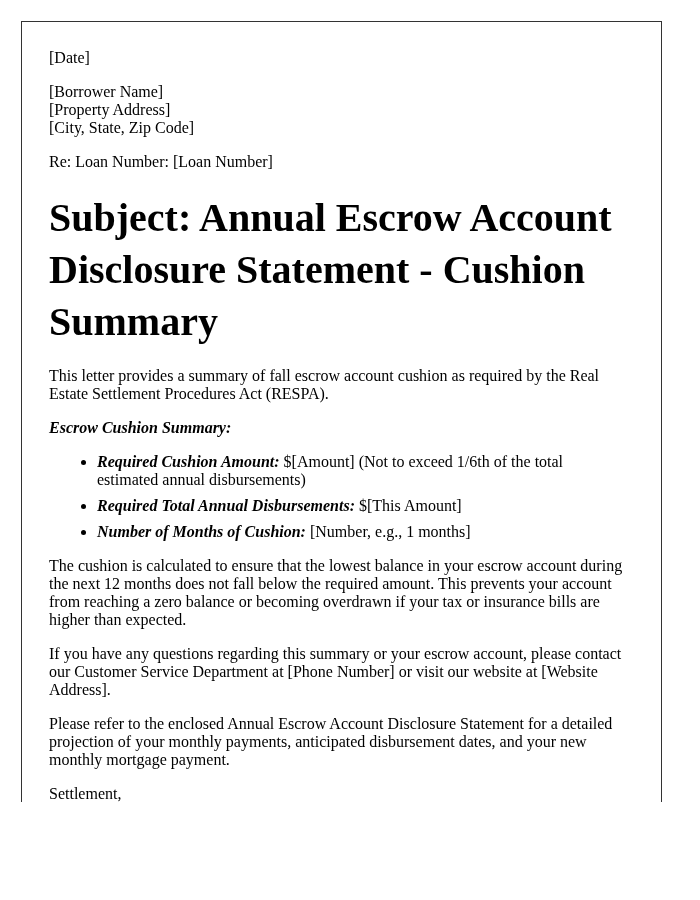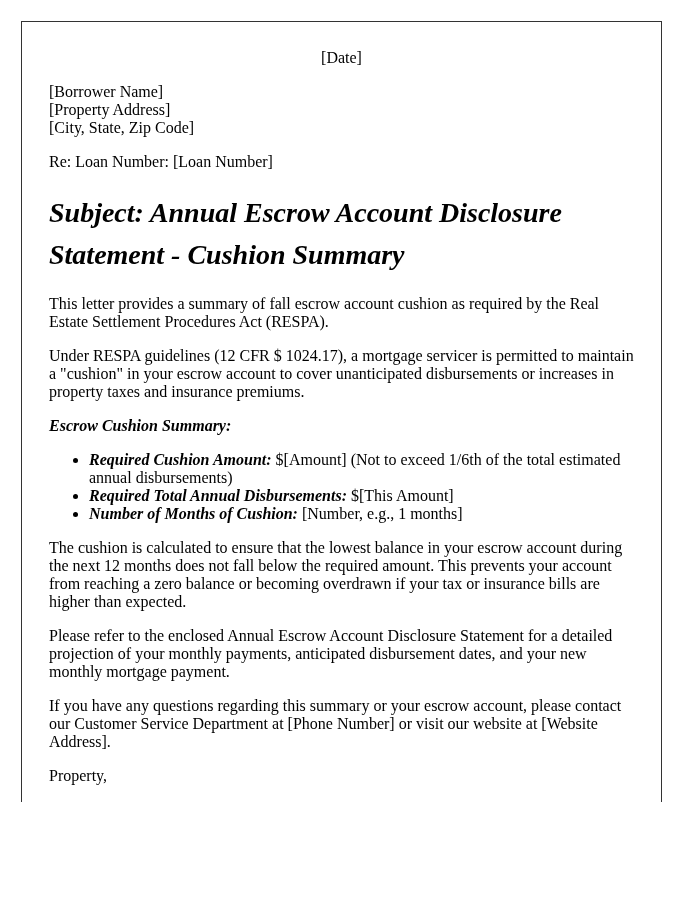--- a/index.html
+++ b/index.html
@@ -30,36 +30,34 @@
       padding: 27px 27px 40px 27px;
       font-size: 16px;
       line-height: 18px;
       min-height: 1000px;
     }
     .letter p {
       margin: 0 0 16px 0;
     }
     .letter p.first {
       margin-top: 0;
-      text-align: center;
     }
     .letter h1 {
-      font-size: 28px;
-      line-height: 42px;
+      font-size: 40px;
+      line-height: 52px;
       font-weight: bold;
       margin: 21px 0 19px 0;
-      font-style: italic;
     }
     .letter ul {
       margin: 0 0 16px 0;
       padding-left: 40px;
       list-style: disc;
     }
     .letter ul li {
-      margin: 0;
+      margin: 8px;
     }
     .letter strong {
       font-weight: bold;
       font-style: italic;
     }
   </style>
 </head>
 <body>
 
 <div class="viewport">
@@ -73,34 +71,33 @@
       <span>[City, State, Zip Code]</span>
     </p>
 
     <p>Re: Loan Number: [Loan Number]</p>
 
     <h1>Subject: Annual Escrow Account Disclosure Statement - Cushion Summary</h1>
 
 
     <p>This letter provides a summary of fall escrow account cushion as required by the Real Estate Settlement Procedures Act (RESPA).</p>
 
-    <p>Under RESPA guidelines (12 CFR $ 1024.17), a mortgage servicer is permitted to maintain a "cushion" in your escrow account to cover unanticipated disbursements or increases in property taxes and insurance premiums.</p>
 
     <p>
       <strong>Escrow Cushion Summary:</strong>
     </p>
 
     <ul>
       <li><strong>Required Cushion Amount:</strong><span> $[Amount] (Not to exceed 1/6th of the total estimated annual disbursements)</span></li>
       <li><strong>Required Total Annual Disbursements:</strong><span> $[This Amount]</span></li>
       <li><strong>Number of Months of Cushion:</strong><span> [Number, e.g., 1 months]</span></li>
     </ul>
 
     <p>The cushion is calculated to ensure that the lowest balance in your escrow account during the next 12 months does not fall below the required amount. This prevents your account from reaching a zero balance or becoming overdrawn if your tax or insurance bills are higher than expected.</p>
 
+    <p>If you have any questions regarding this summary or your escrow account, please contact our Customer Service Department at [Phone Number] or visit our website at [Website Address].</p>
+
     <p>Please refer to the enclosed Annual Escrow Account Disclosure Statement for a detailed projection of your monthly payments, anticipated disbursement dates, and your new monthly mortgage payment.</p>
 
-    <p>If you have any questions regarding this summary or your escrow account, please contact our Customer Service Department at [Phone Number] or visit our website at [Website Address].</p>
-
-    <p>Property,</p>
+    <p>Settlement,</p>
 
   </div>
 </div>
 
 </body></html>

